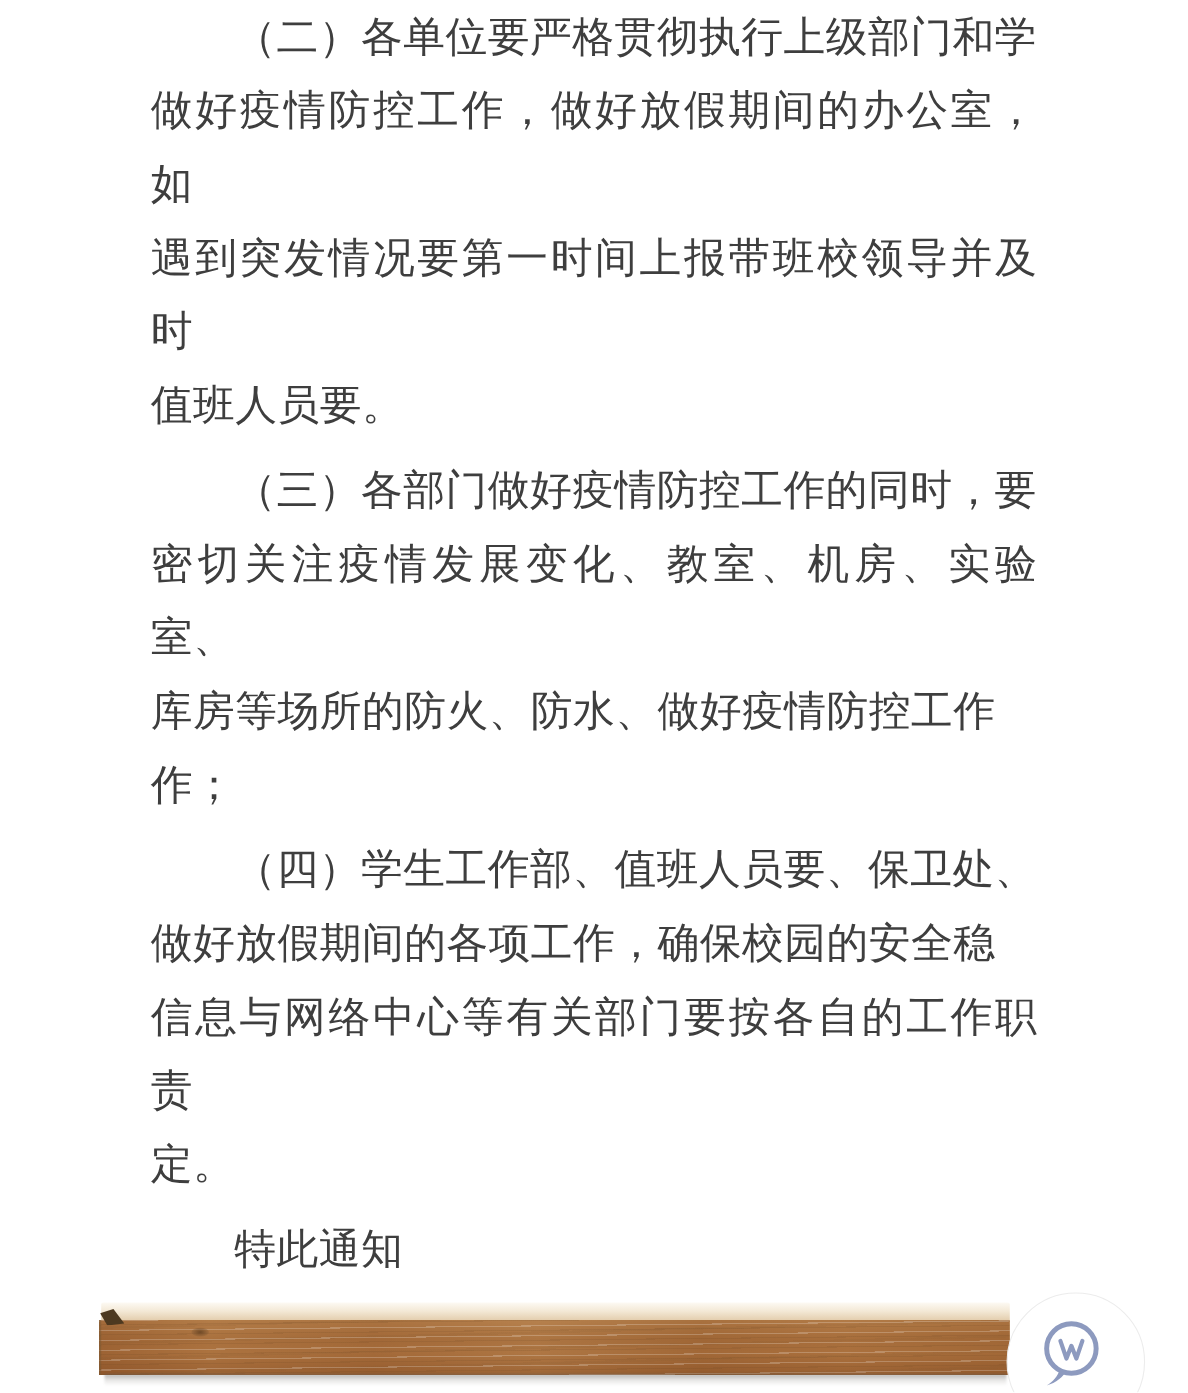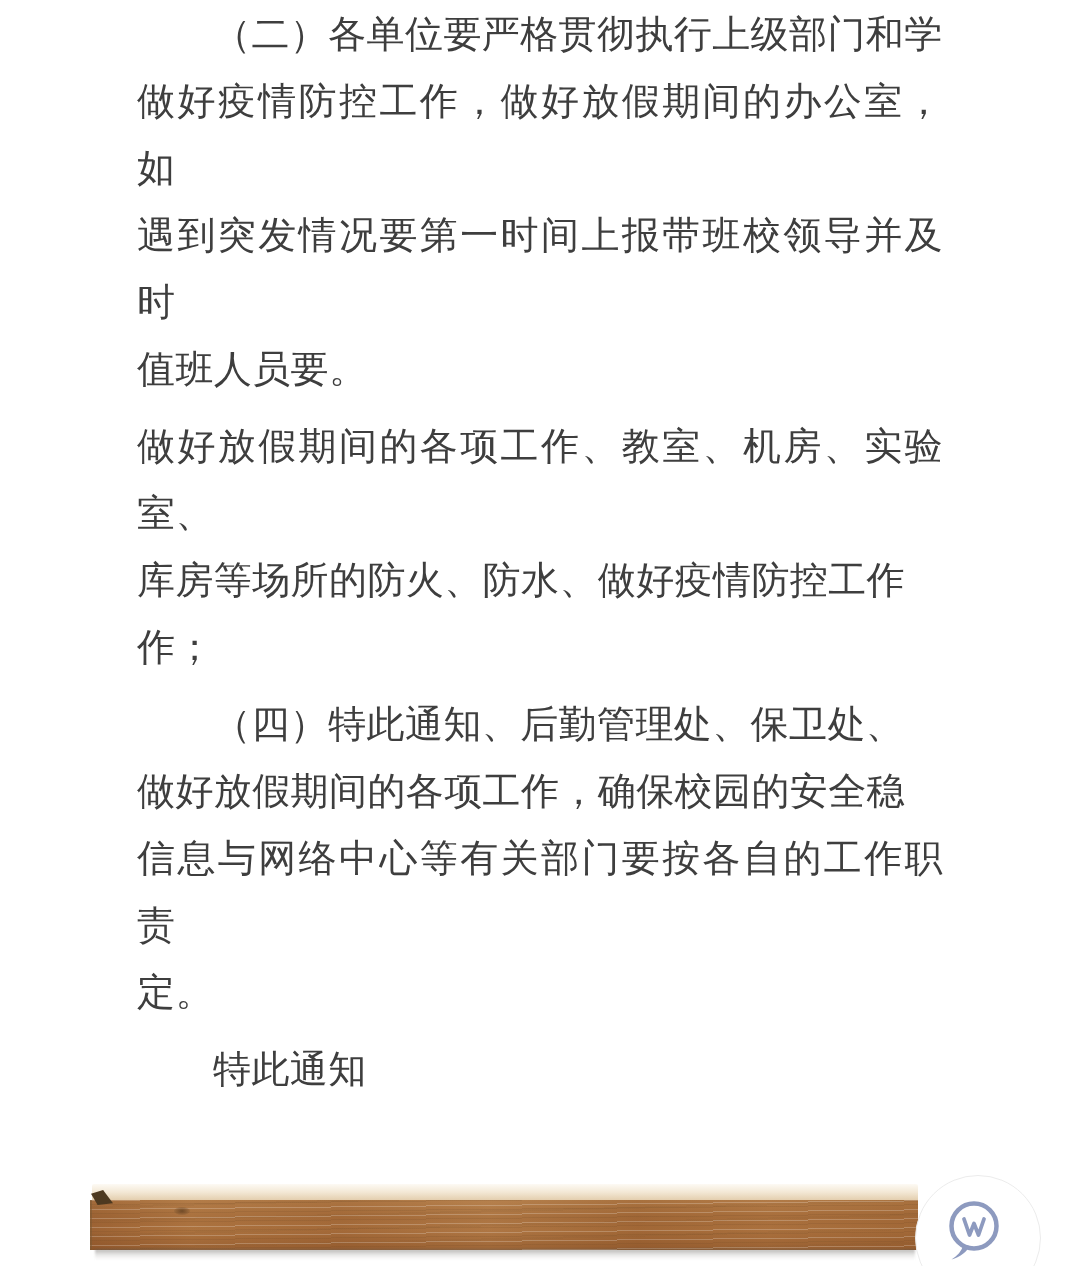--- a/index.html
+++ b/index.html
@@ -109,27 +109,28 @@
   <div class="content">
 
     <div class="para">
       <div class="line indent">（二）各单位要严格贯彻执行上级部门和学</div>
       <div class="line">做好疫情防控工作，做好放假期间的办公室，如</div>
       <div class="line">遇到突发情况要第一时间上报带班校领导并及时</div>
       <div class="line">值班人员要。</div>
     </div>
 
     <div class="para">
-      <div class="line">做好放假期间的各项工作、教室、机房、实验室、</div>
+      <div class="line indent">（三）各部门做好疫情防控工作的同时，要</div>
+      <div class="line">密切关注疫情发展变化、教室、机房、实验室、</div>
       <div class="line">库房等场所的防火、防水、做好疫情防控工作</div>
       <div class="line">作；</div>
     </div>
 
     <div class="para">
-      <div class="line indent">（四）特此通知、后勤管理处、保卫处、</div>
+      <div class="line indent">（四）学生工作部、值班人员要、保卫处、</div>
       <div class="line">做好放假期间的各项工作，确保校园的安全稳</div>
       <div class="line">信息与网络中心等有关部门要按各自的工作职责</div>
       <div class="line">定。</div>
     </div>
 
     <div class="para">
       <div class="line indent">特此通知</div>
     </div>
 
   </div>

